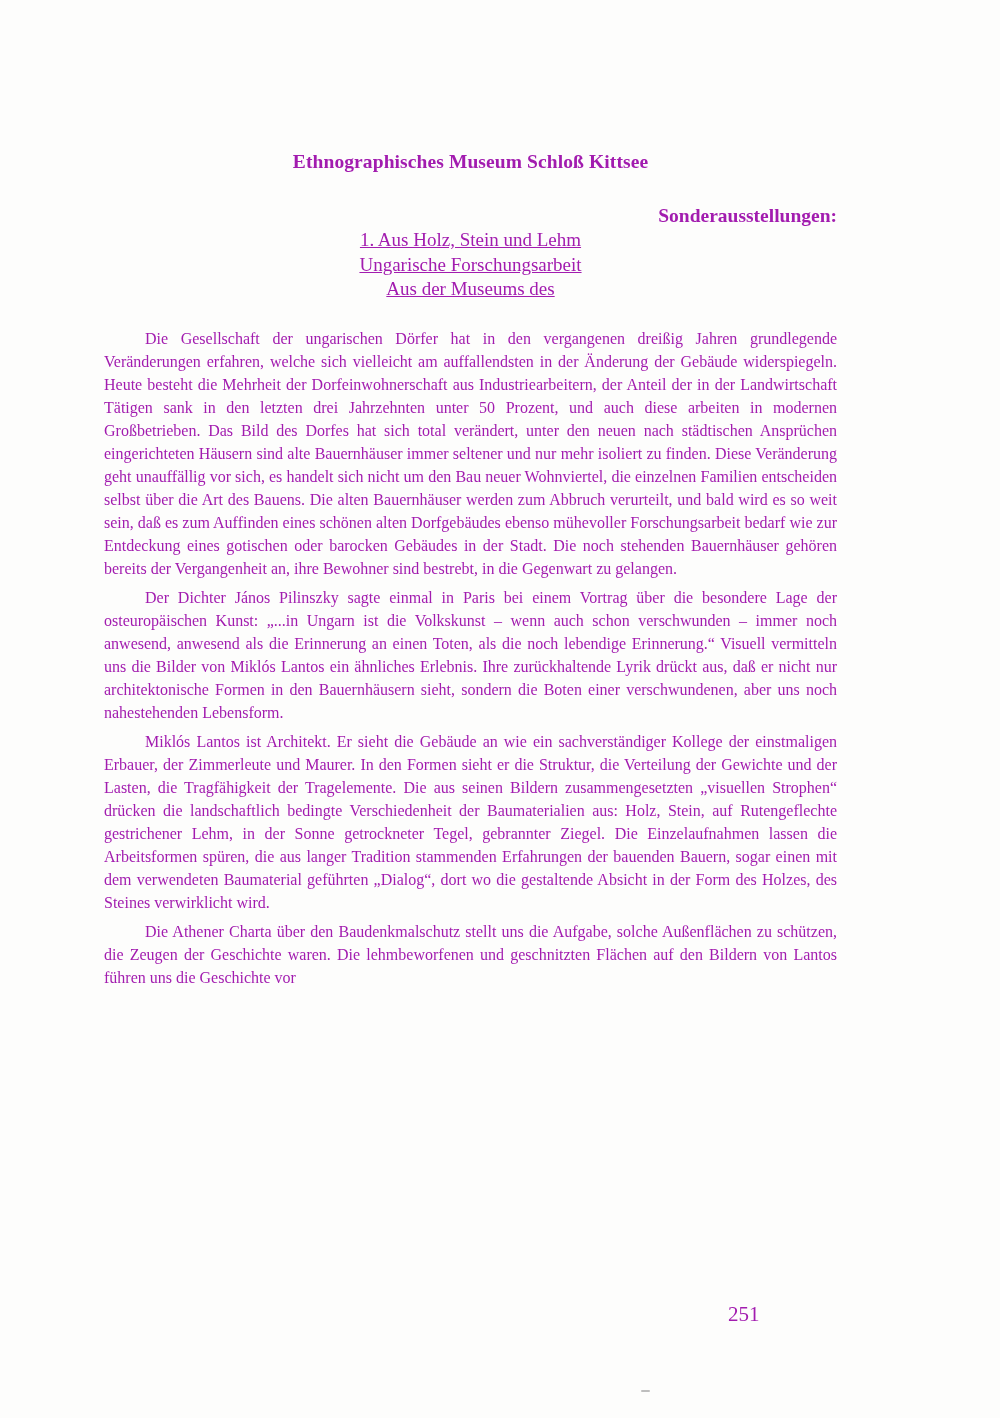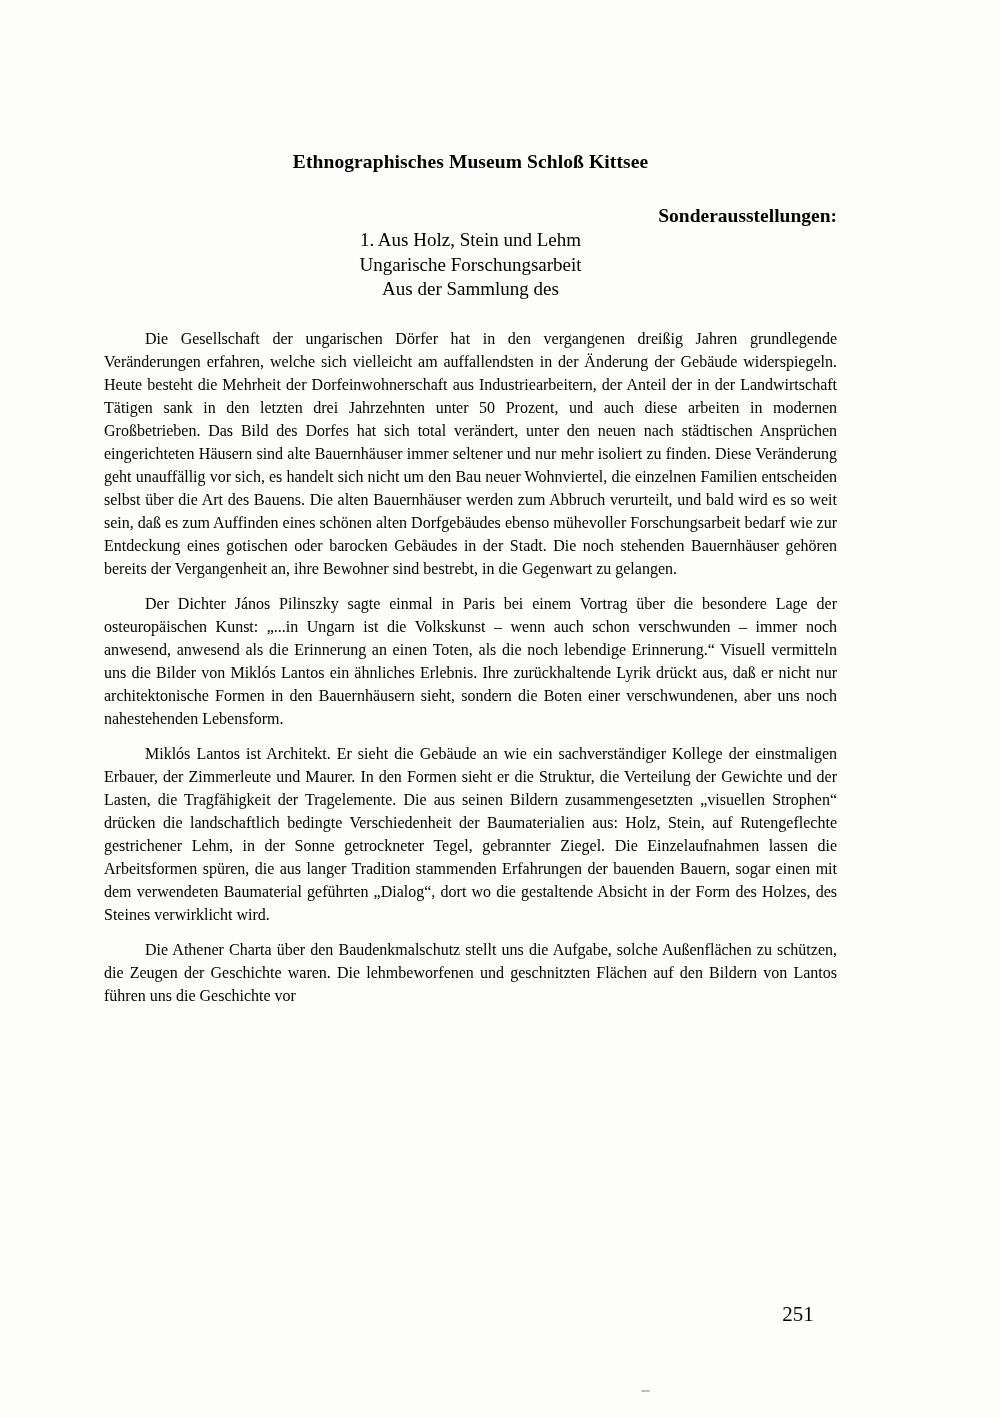--- a/index.html
+++ b/index.html
@@ -9,21 +9,21 @@
   body {
     width: 1000px;
     height: 1418px;
     background: #fdfdfc;
   }
   .page {
     position: relative;
     width: 1000px;
     height: 1418px;
     background: #fdfdfc;
-    color: #000000;
+    color: #a21caf;
     font-family: "Liberation Serif", "DejaVu Serif", serif;
     overflow: hidden;
   }
   .content {
     position: absolute;
     left: 104px;
     top: 150px;
     width: 733px;
   }
   .title {
@@ -38,42 +38,43 @@
     font-size: 19.5px;
     font-weight: bold;
     text-align: right;
     line-height: 24.4px;
     margin: 30px 0 0 0;
   }
   .cline {
     font-size: 19px;
     text-align: center;
     line-height: 24.4px;
+    text-decoration: underline;
   }
   .paras {
     margin-top: 25px;
   }
   .para {
     font-size: 16px;
     line-height: 23px;
     text-align: justify;
     text-indent: 41px;
     margin: 0;
     hyphens: auto;
     -webkit-hyphens: auto;
   }
   .para + .para {
-    margin-top: 12px;
+    margin-top: 6px;
   }
   .page-number {
     position: absolute;
     top: 1302px;
-    left: 760px;
+    left: 728px;
     width: 76px;
-    text-align: center;
+    text-align: left;
     font-size: 21px;
     line-height: 24px;
   }
   .scan-mark {
     position: absolute;
     left: 641px;
     top: 1390px;
     width: 9px;
     height: 2px;
     background: #8a8a8a;
@@ -83,21 +84,21 @@
 </style>
 </head>
 <body>
 
 <div class="page">
   <div class="content">
     <h1 class="title">Ethnographisches Museum Schloß Kittsee</h1>
     <h2 class="subhead">Sonderausstellungen:</h2>
     <div class="cline">1. Aus Holz, Stein und Lehm</div>
     <div class="cline">Ungarische Forschungsarbeit</div>
-    <div class="cline">Aus der Sammlung des</div>
+    <div class="cline">Aus der Museums des</div>
     <div class="paras">
       <p class="para">Die Gesellschaft der ungarischen Dörfer hat in den vergangenen dreißig Jahren grundlegende Veränderungen erfahren, welche sich vielleicht am auffallendsten in der Änderung der Gebäude widerspiegeln. Heute besteht die Mehrheit der Dorfeinwohnerschaft aus Industriearbeitern, der Anteil der in der Landwirtschaft Tätigen sank in den letzten drei Jahrzehnten unter 50 Prozent, und auch diese arbeiten in modernen Großbetrieben. Das Bild des Dorfes hat sich total verändert, unter den neuen nach städtischen Ansprüchen eingerichteten Häusern sind alte Bauernhäuser immer seltener und nur mehr isoliert zu finden. Diese Veränderung geht unauffällig vor sich, es handelt sich nicht um den Bau neuer Wohnviertel, die einzelnen Familien entscheiden selbst über die Art des Bauens. Die alten Bauernhäuser werden zum Abbruch verurteilt, und bald wird es so weit sein, daß es zum Auffinden eines schönen alten Dorfgebäudes ebenso mühevoller Forschungsarbeit bedarf wie zur Entdeckung eines gotischen oder barocken Gebäudes in der Stadt. Die noch stehenden Bauernhäuser gehören bereits der Vergangenheit an, ihre Bewohner sind bestrebt, in die Gegenwart zu gelangen.</p>
       <p class="para">Der Dichter János Pilinszky sagte einmal in Paris bei einem Vortrag über die besondere Lage der osteuropäischen Kunst: „...in Ungarn ist die Volkskunst – wenn auch schon verschwunden – immer noch anwesend, anwesend als die Erinnerung an einen Toten, als die noch lebendige Erinnerung.“ Visuell vermitteln uns die Bilder von Miklós Lantos ein ähnliches Erlebnis. Ihre zurückhaltende Lyrik drückt aus, daß er nicht nur architektonische Formen in den Bauernhäusern sieht, sondern die Boten einer verschwundenen, aber uns noch nahestehenden Lebensform.</p>
       <p class="para">Miklós Lantos ist Architekt. Er sieht die Gebäude an wie ein sachverständiger Kollege der einstmaligen Erbauer, der Zimmerleute und Maurer. In den Formen sieht er die Struktur, die Verteilung der Gewichte und der Lasten, die Tragfähigkeit der Tragelemente. Die aus seinen Bildern zusammengesetzten „visuellen Strophen“ drücken die landschaftlich bedingte Verschiedenheit der Baumaterialien aus: Holz, Stein, auf Rutengeflechte gestrichener Lehm, in der Sonne getrockneter Tegel, gebrannter Ziegel. Die Einzelaufnahmen lassen die Arbeitsformen spüren, die aus langer Tradition stammenden Erfahrungen der bauenden Bauern, sogar einen mit dem verwendeten Baumaterial geführten „Dialog“, dort wo die gestaltende Absicht in der Form des Holzes, des Steines verwirklicht wird.</p>
       <p class="para">Die Athener Charta über den Baudenkmalschutz stellt uns die Aufgabe, solche Außenflächen zu schützen, die Zeugen der Geschichte waren. Die lehmbeworfenen und geschnitzten Flächen auf den Bildern von Lantos führen uns die Geschichte vor</p>
     </div>
   </div>
   <div class="page-number">251</div>
   <div class="scan-mark"></div>
 </div>

